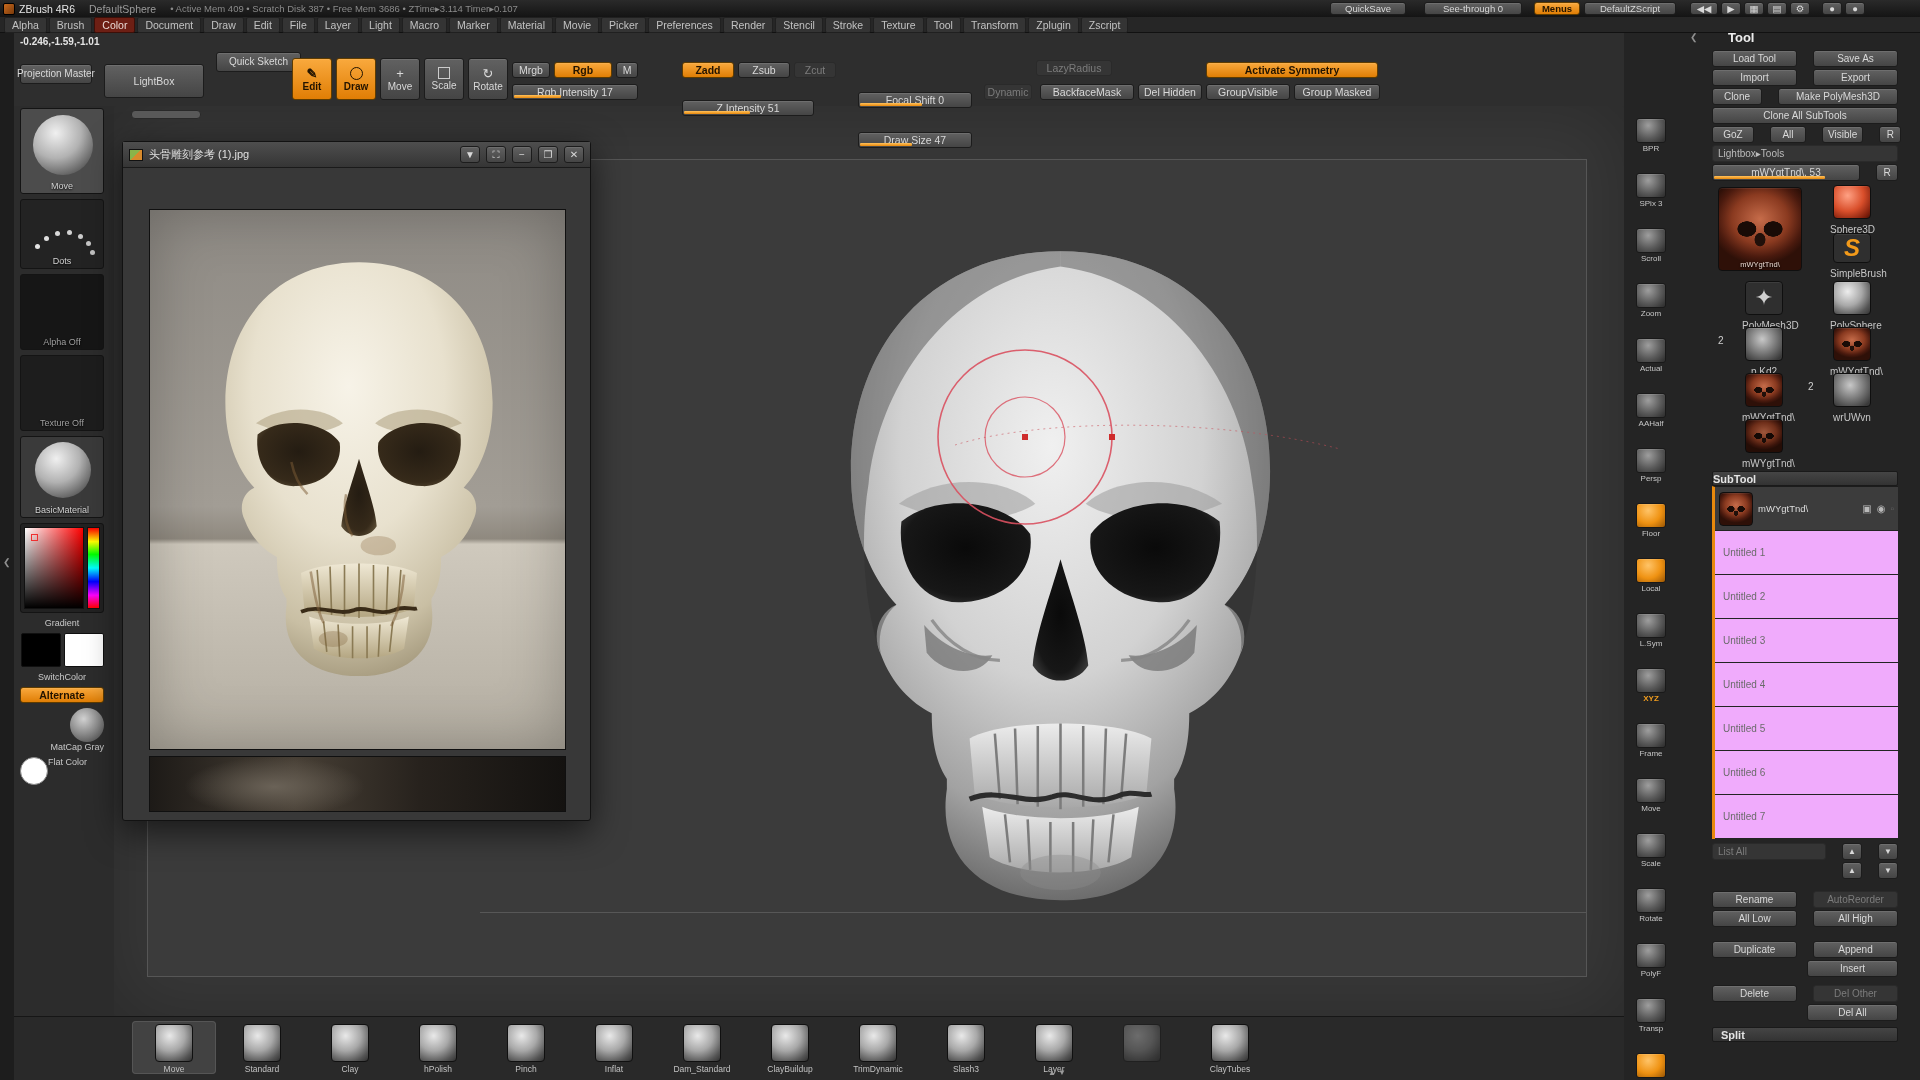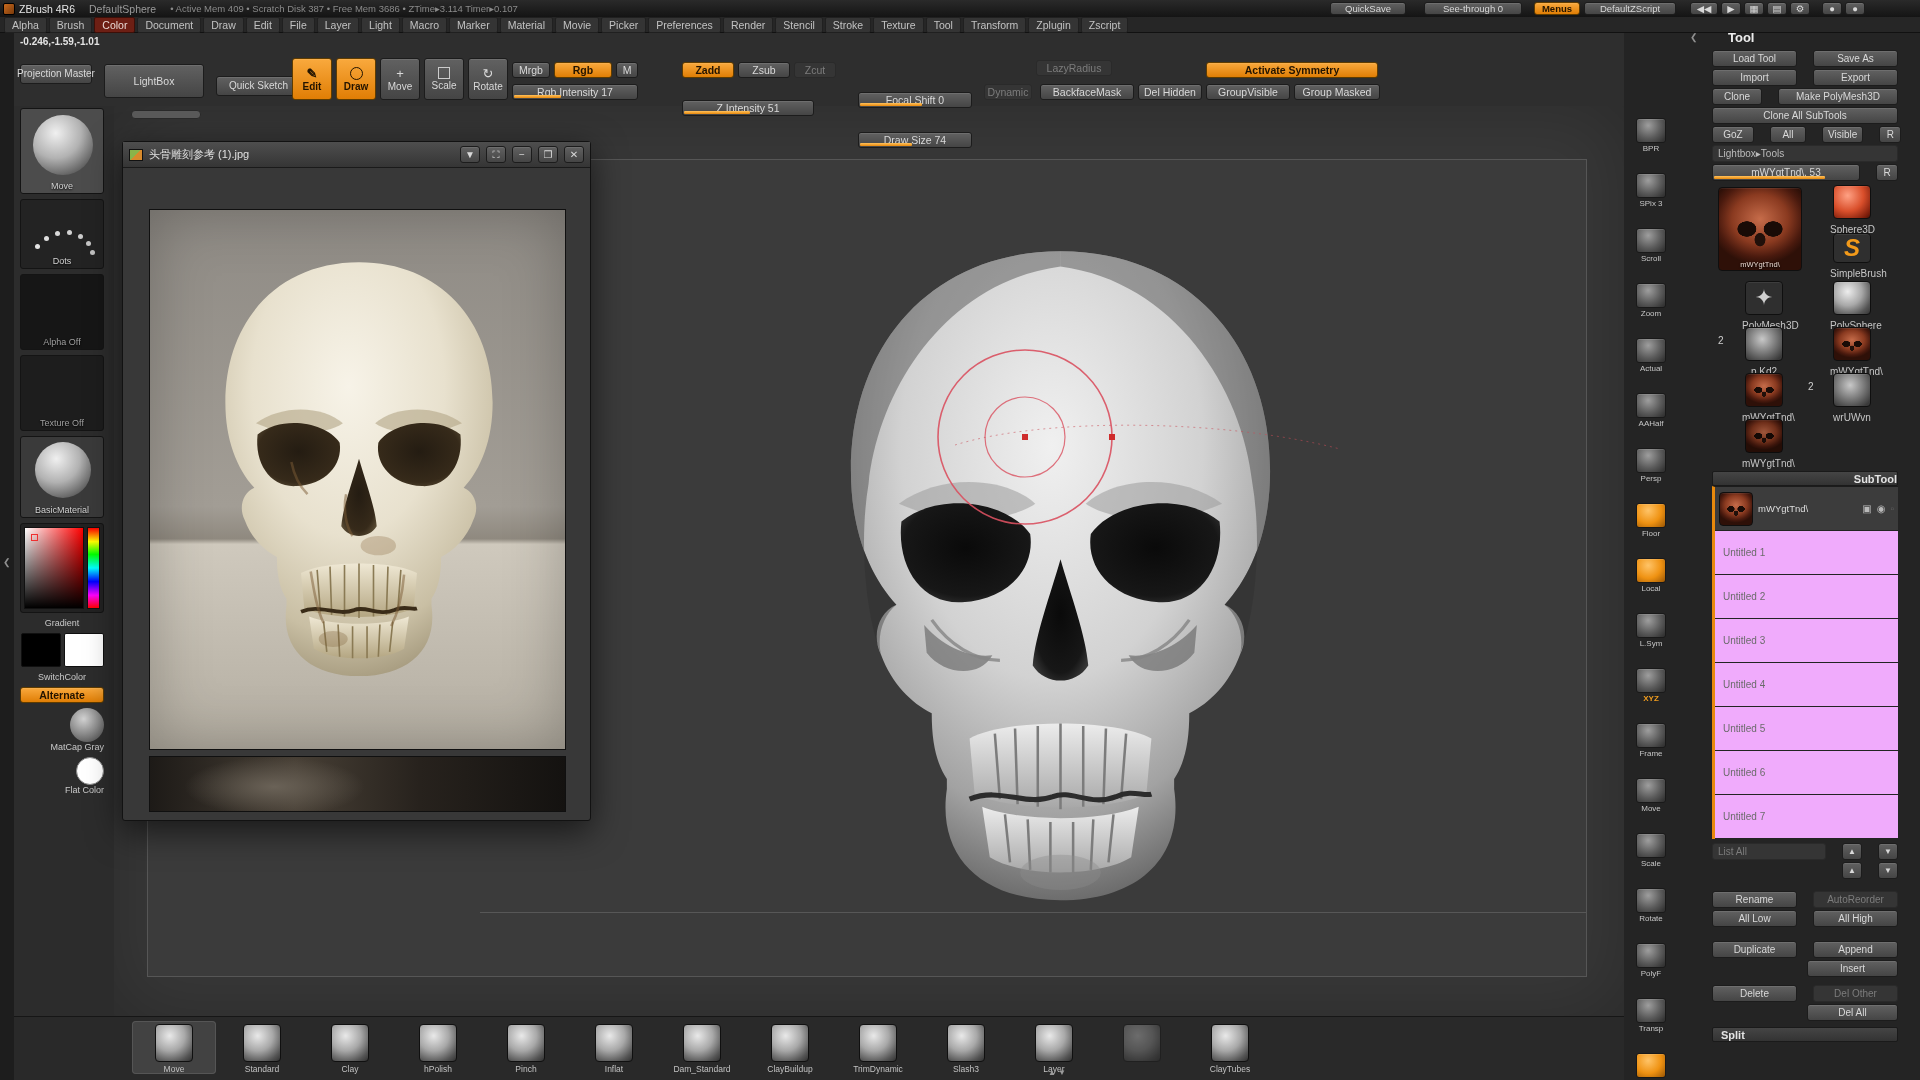--- a/index.html
+++ b/index.html
@@ -103,21 +103,21 @@
       radial-gradient(62% 55% at 50% 38%, #c66c4a, #8a3a20 55%, #4a1a0e 84%, #2e1008); }
   .sphere-red { background:radial-gradient(circle at 38% 30%, #ffa184, #d94f2b 50%, #801f0c 85%, #4a1206); }
   .sphere-gray { background:radial-gradient(circle at 38% 30%, #ededed, #a8a8a8 45%, #565656 78%, #333); }
   .gray-blob { background:radial-gradient(circle at 45% 35%, #c8c8c8, #6f6f6f 55%, #3a3a3a 88%); }
   .sbadge { font-size:10px; color:#cfcfcf; }
   .sglyph { display:flex; align-items:center; justify-content:center; width:100%; height:100%;
             font-size:22px; color:#cfcfcf; }
   .sglyph.orangeS { color:#f29a1a; font-weight:bold; font-style:italic; font-size:24px; }
 
   .secthead { height:15px; background:linear-gradient(#454545,#333); border:1px solid #1a1a1a; border-radius:2px;
-              display:flex; align-items:center; justify-content:flex-end; font-size:11px; font-weight:bold; color:#e4e4e4; }
+              display:flex; align-items:center; justify-content:flex-start; font-size:11px; font-weight:bold; color:#e4e4e4; }
   #stlist { border-left:3px solid #e8890c; background:#2b2b2b; border-top:1px solid #1c1c1c; }
   .strow { height:44px; border-bottom:1px solid #232323; display:flex; align-items:center; padding-left:8px;
            color:#6b6b6b; font-size:10px; background:#f0abfc; }
   .strow.active { background:#3c3c3c; color:#ddd; gap:5px; padding-left:4px; }
   .stico { font-size:10px; color:#b9b9b9; }
 
   
   .bt-item { width:84px; display:flex; flex-direction:column; align-items:center; padding-top:3px; border-radius:4px; }
   .bt-item.active { background:#424242; box-shadow:inset 0 0 0 1px #555; }
   .bt-item.dim { opacity:.35; }
@@ -259,21 +259,21 @@
 
       <span class="mitem">Zplugin</span>
 
       <span class="mitem">Zscript</span>
     </div>
 
   <span class="a readout" style="left:20px;top:36px">-0.246,-1.59,-1.01</span>
 
   <div class="a btn two" style="left:20px;top:64px;width:72px">Projection Master</div>
   <div class="a btn" style="left:104px;top:64px;width:100px;height:34px">LightBox</div>
-  <div class="a btn two" style="left:216px;top:76px;width:85px">Quick Sketch</div>
+  <div class="a btn two" style="left:216px;top:52px;width:85px">Quick Sketch</div>
 
   <div class="a btn mode orange" style="left:292px;top:58px">
     <span class="mico">✎</span>
     <span>Edit</span>
   </div>
   <div class="a btn mode orange" style="left:336px;top:58px">
     <span class="mico" style="width:13px;height:13px;border:1.5px solid #231400;border-radius:50%;position:relative"></span>
     <span>Draw</span>
   </div>
   <div class="a btn mode" style="left:380px;top:58px">
@@ -303,21 +303,21 @@
   <span class="a btn sliderb" style="left:682px;top:84px;width:132px">
     <span>Z Intensity 51</span>
     <span class="fill" style="width: 51%;"></span>
   </span>
 
   <span class="a btn sliderb" style="left:858px;top:60px;width:114px">
     <span>Focal Shift 0</span>
     <span class="fill" style="width: 55%;"></span>
   </span>
   <span class="a btn sliderb" style="left:858px;top:84px;width:114px">
-    <span>Draw Size 74</span>
+    <span>Draw Size 47</span>
     <span class="fill" style="width: 46%;"></span>
   </span>
 
   <span class="a btn flat dim" style="left:1036px;top:60px;width:76px">LazyRadius</span>
   <span class="a btn flat dim" style="left:984px;top:84px;width:48px">Dynamic</span>
   <span class="a btn" style="left:1040px;top:84px;width:94px">BackfaceMask</span>
   <span class="a btn" style="left:1138px;top:84px;width:64px">Del Hidden</span>
 
   <span class="a btn orange" style="left:1206px;top:62px;width:172px">Activate Symmetry</span>
   <span class="a btn" style="left:1206px;top:84px;width:84px">GroupVisible</span>
@@ -352,21 +352,21 @@
     <div style="display:flex;gap:3px;justify-content:center">
       <span class="swatch" style="background:#000"></span>
       <span class="swatch" style="background:#fff"></span>
     </div>
     <div class="pcap">SwitchColor</div>
     <div class="btn orange" style="width:84px">Alternate</div>
     <div style="display:flex;flex-direction:column;align-items:flex-end">
       <span style="width:34px;height:34px;border-radius:50%;background:radial-gradient(circle at 40% 32%, #d2d2d2, #8a8a8a 50%, #3c3c3c)"></span>
       <span class="pcap">MatCap Gray</span>
     </div>
-    <div style="display:flex;flex-direction:column;align-items:flex-end">
+    <div style="display:flex;flex-direction:row;align-items:flex-start">
       <span style="width:28px;height:28px;border-radius:50%;background:#fff;border:1px solid #888"></span>
       <span class="pcap">Flat Color</span>
     </div>
   </div>
 
   <div class="a" id="refwin">
     <div class="wtitle">
       <span class="wtico"></span>
       <span class="wtxt">头骨雕刻参考 (1).jpg</span>
       <span class="btn wbtn">▼</span>

